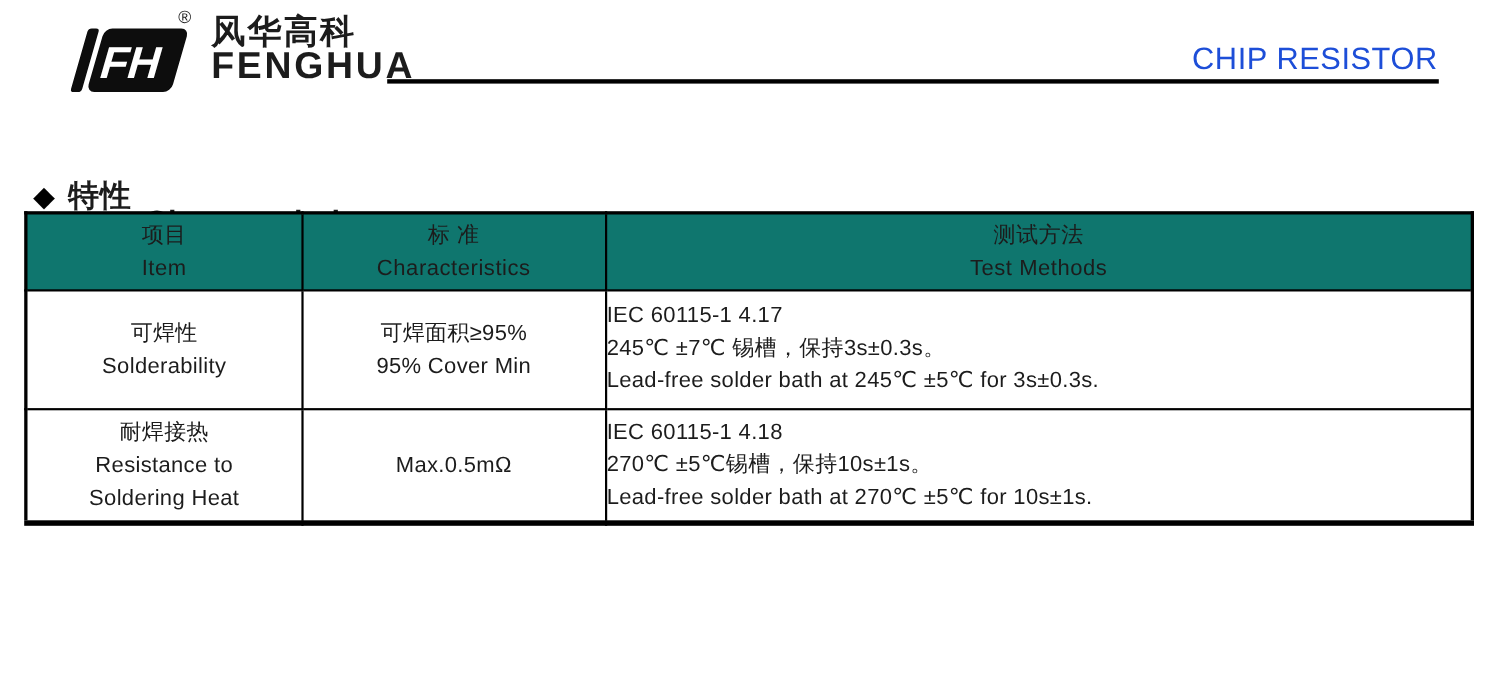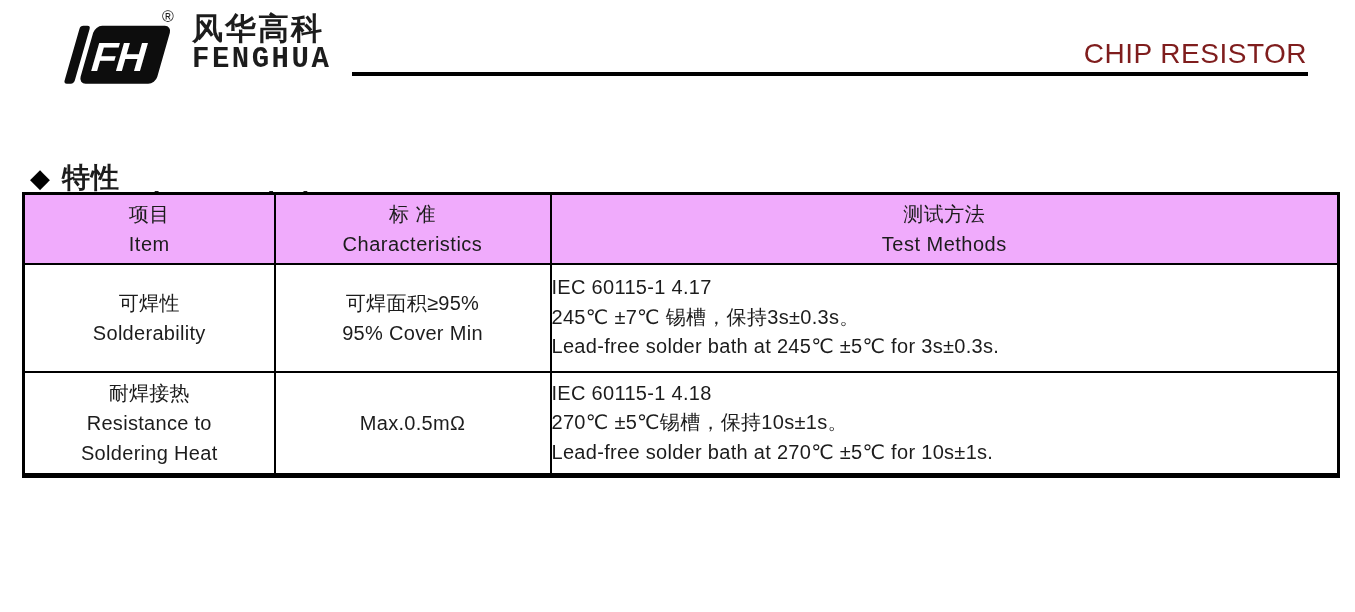--- a/index.html
+++ b/index.html
@@ -11,24 +11,24 @@
     color: #1c1c1c;
     overflow: hidden;
   }
 
   
   .brand { position: absolute; left: 62px; top: 6px; height: 80px; }
   .logo-mark { position: absolute; left: 0; top: 12px; width: 110px; height: 72px; }
   .registered { position: absolute; left: 100px; top: 2px; font-size: 16px; color: #1c1c1c; }
   .brand-names { position: absolute; left: 130px; top: 6px; width: 220px; }
   .brand-cn { font-size: 31px; font-weight: bold; letter-spacing: 2px; line-height: 34px; }
-  .brand-en { font-size: 29px; font-weight: bold; letter-spacing: 2.5px; line-height: 26px; margin-top: 1px; font-family: Liberation Mono, monospace; }
+  .brand-en { font-size: 34px; font-weight: bold; letter-spacing: 2.5px; line-height: 26px; margin-top: 1px; }
   .page-title {
     position: absolute; top: 38px; right: 48px;
-    font-size: 28px; letter-spacing: 0.5px; color: #7f1d1d;
+    font-size: 28px; letter-spacing: 0.5px; color: #1d4ed8;
   }
   .header-rule {
     position: absolute; left: 352px; top: 72px;
     width: 956px; height: 4px; background: #000;
   }
 
   
   .section-heading {
     position: absolute; left: 30px; top: 138px;
     display: flex; align-items: center; gap: 12px;
@@ -48,21 +48,21 @@
   .char-table col.c1 { width: 251px; }
   .char-table col.c2 { width: 276px; }
   .char-table th, .char-table td {
     border: 2px solid #000;
     vertical-align: middle;
     font-size: 20px;
     font-weight: normal;
   }
   table.char-table { border: 3px solid #000; border-bottom-width: 5px; }
   .char-table thead th {
-    background: #f0abfc;
+    background: #0f766e;
     height: 70px;
     text-align: center;
     line-height: 30px;
     letter-spacing: 0.5px;
   }
   .char-table td.center { text-align: center; line-height: 30px; letter-spacing: 0.3px; }
   .char-table td.left { text-align: left; padding-right: 10px; line-height: 29.5px; letter-spacing: 0.3px; }
   tr.r1 { height: 108px; }
   tr.r2 { height: 104px; }
   tr.r3 { height: 122px; }

